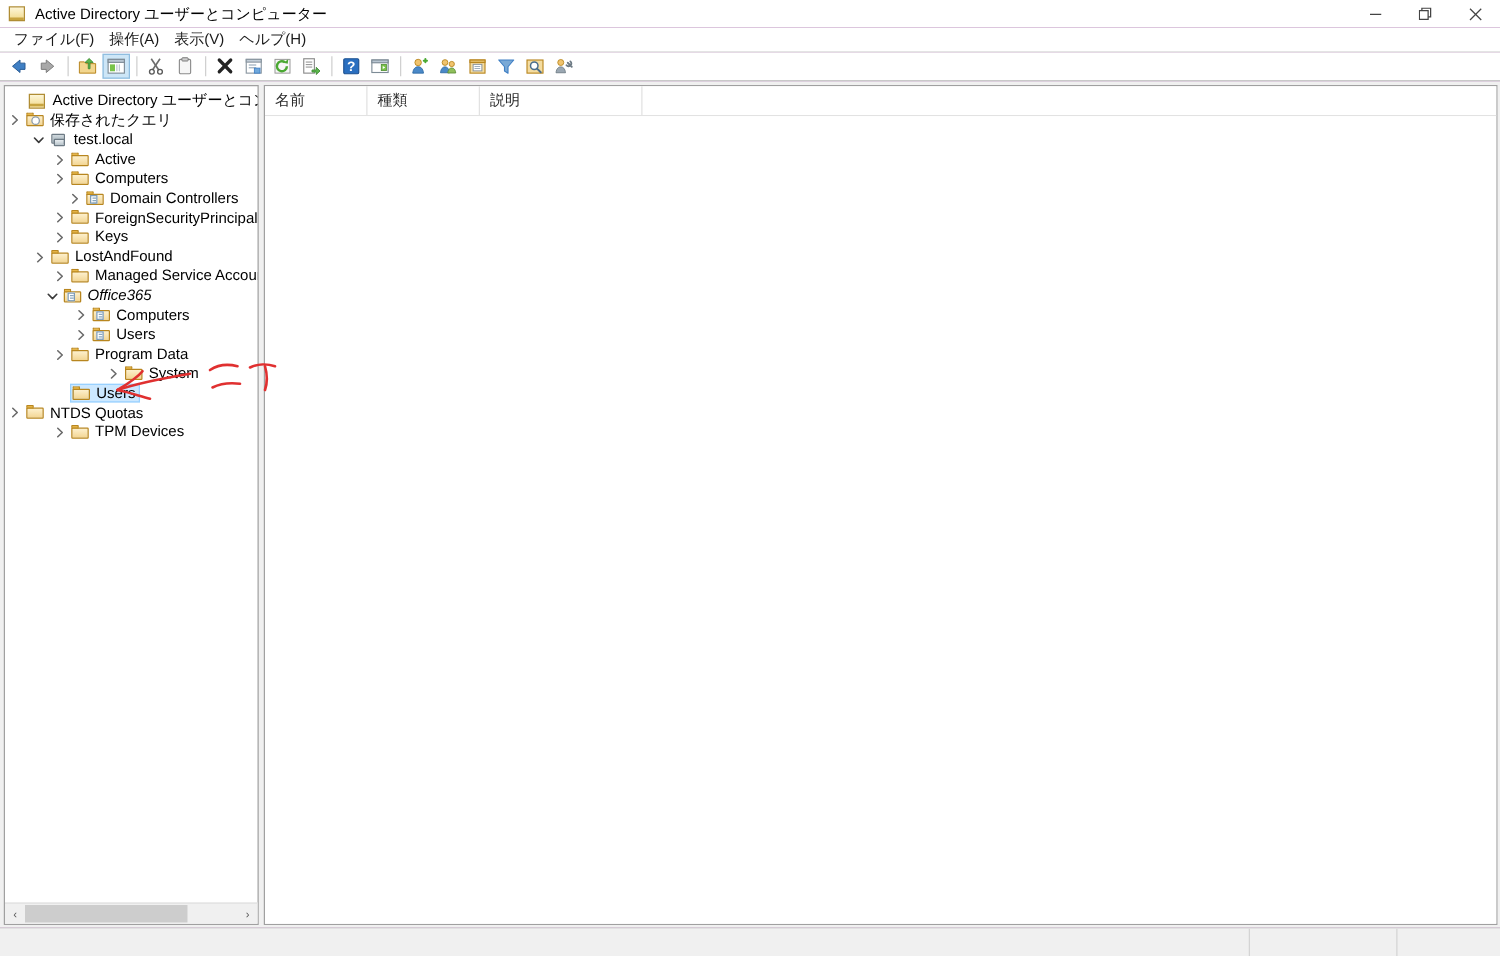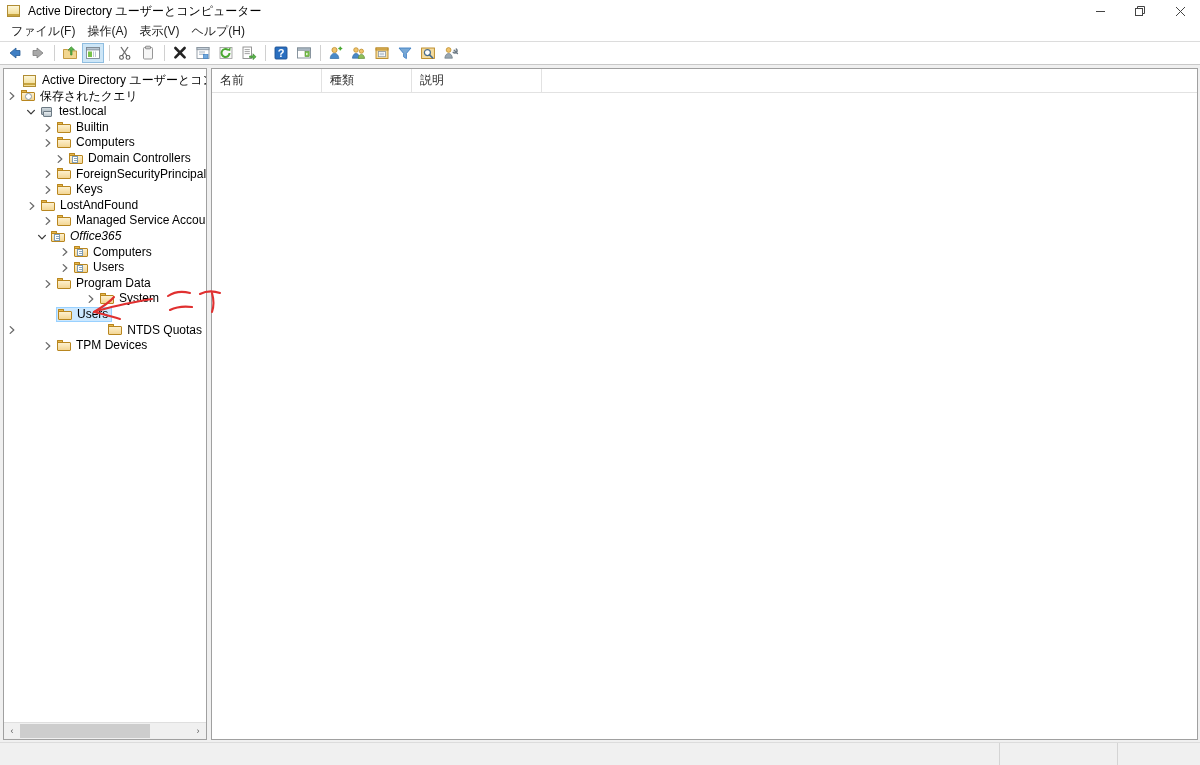--- a/index.html
+++ b/index.html
@@ -582,21 +582,21 @@
               </span>
             </div>
             <div class="tree-row" style="padding-left: 36px;">
               <span class="twisty">
                 <svg width="10" height="10" viewBox="0 0 10 10">
                   <polyline points="3.2,1.6 6.8,5 3.2,8.4" fill="none" stroke="#6a6a6a" stroke-width="1.3" stroke-linecap="round" stroke-linejoin="round"></polyline>
                 </svg>
               </span>
               <span class="label-wrap">
                 <span class="t-icon"><span class="ico-folder"><span class="tab"></span><span class="bdy"></span></span></span>
-                <span class="t-text">Builtin</span>
+                <span class="t-text">Active</span>
               </span>
             </div>
             <div class="tree-row" style="padding-left: 36px;">
               <span class="twisty">
                 <svg width="10" height="10" viewBox="0 0 10 10">
                   <polyline points="3.2,1.6 6.8,5 3.2,8.4" fill="none" stroke="#6a6a6a" stroke-width="1.3" stroke-linecap="round" stroke-linejoin="round"></polyline>
                 </svg>
               </span>
               <span class="label-wrap">
                 <span class="t-icon"><span class="ico-folder"><span class="tab"></span><span class="bdy"></span></span></span>
@@ -713,21 +713,21 @@
                 <span class="t-text">System</span>
               </span>
             </div>
             <div class="tree-row selected" style="padding-left: 36px;">
               <span class="twisty"></span>
               <span class="label-wrap">
                 <span class="t-icon"><span class="ico-folder"><span class="tab"></span><span class="bdy"></span></span></span>
                 <span class="t-text">Users</span>
               </span>
             </div>
-            <div class="tree-row" style=" justify-content: space-between;">
+            <div class="tree-row" style="">
               <span class="twisty">
                 <svg width="10" height="10" viewBox="0 0 10 10">
                   <polyline points="3.2,1.6 6.8,5 3.2,8.4" fill="none" stroke="#6a6a6a" stroke-width="1.3" stroke-linecap="round" stroke-linejoin="round"></polyline>
                 </svg>
               </span>
               <span class="label-wrap">
                 <span class="t-icon"><span class="ico-folder"><span class="tab"></span><span class="bdy"></span></span></span>
                 <span class="t-text">NTDS Quotas</span>
               </span>
             </div>
@@ -750,21 +750,21 @@
           <div class="hs-thumb"></div>
         </div>
         <div class="hs-arrow">›</div>
       </div>
     </div>
 
     <div class="splitter"></div>
 
     <div class="pane-right">
       <div class="lv-header" id="lv-header">
-          <div class="lv-col" style="width: 110px;">
+          <div class="lv-col" style="width: 82px;">
             <span>名前</span>
           </div>
           <div class="lv-col" style="width: 90px;">
             <span>種類</span>
           </div>
           <div class="lv-col" style="width: 130px;">
             <span>説明</span>
           </div>
           <div class="lv-col" style="width: 470px; flex: 1 1 auto; border-right: none;">
             <span></span>

